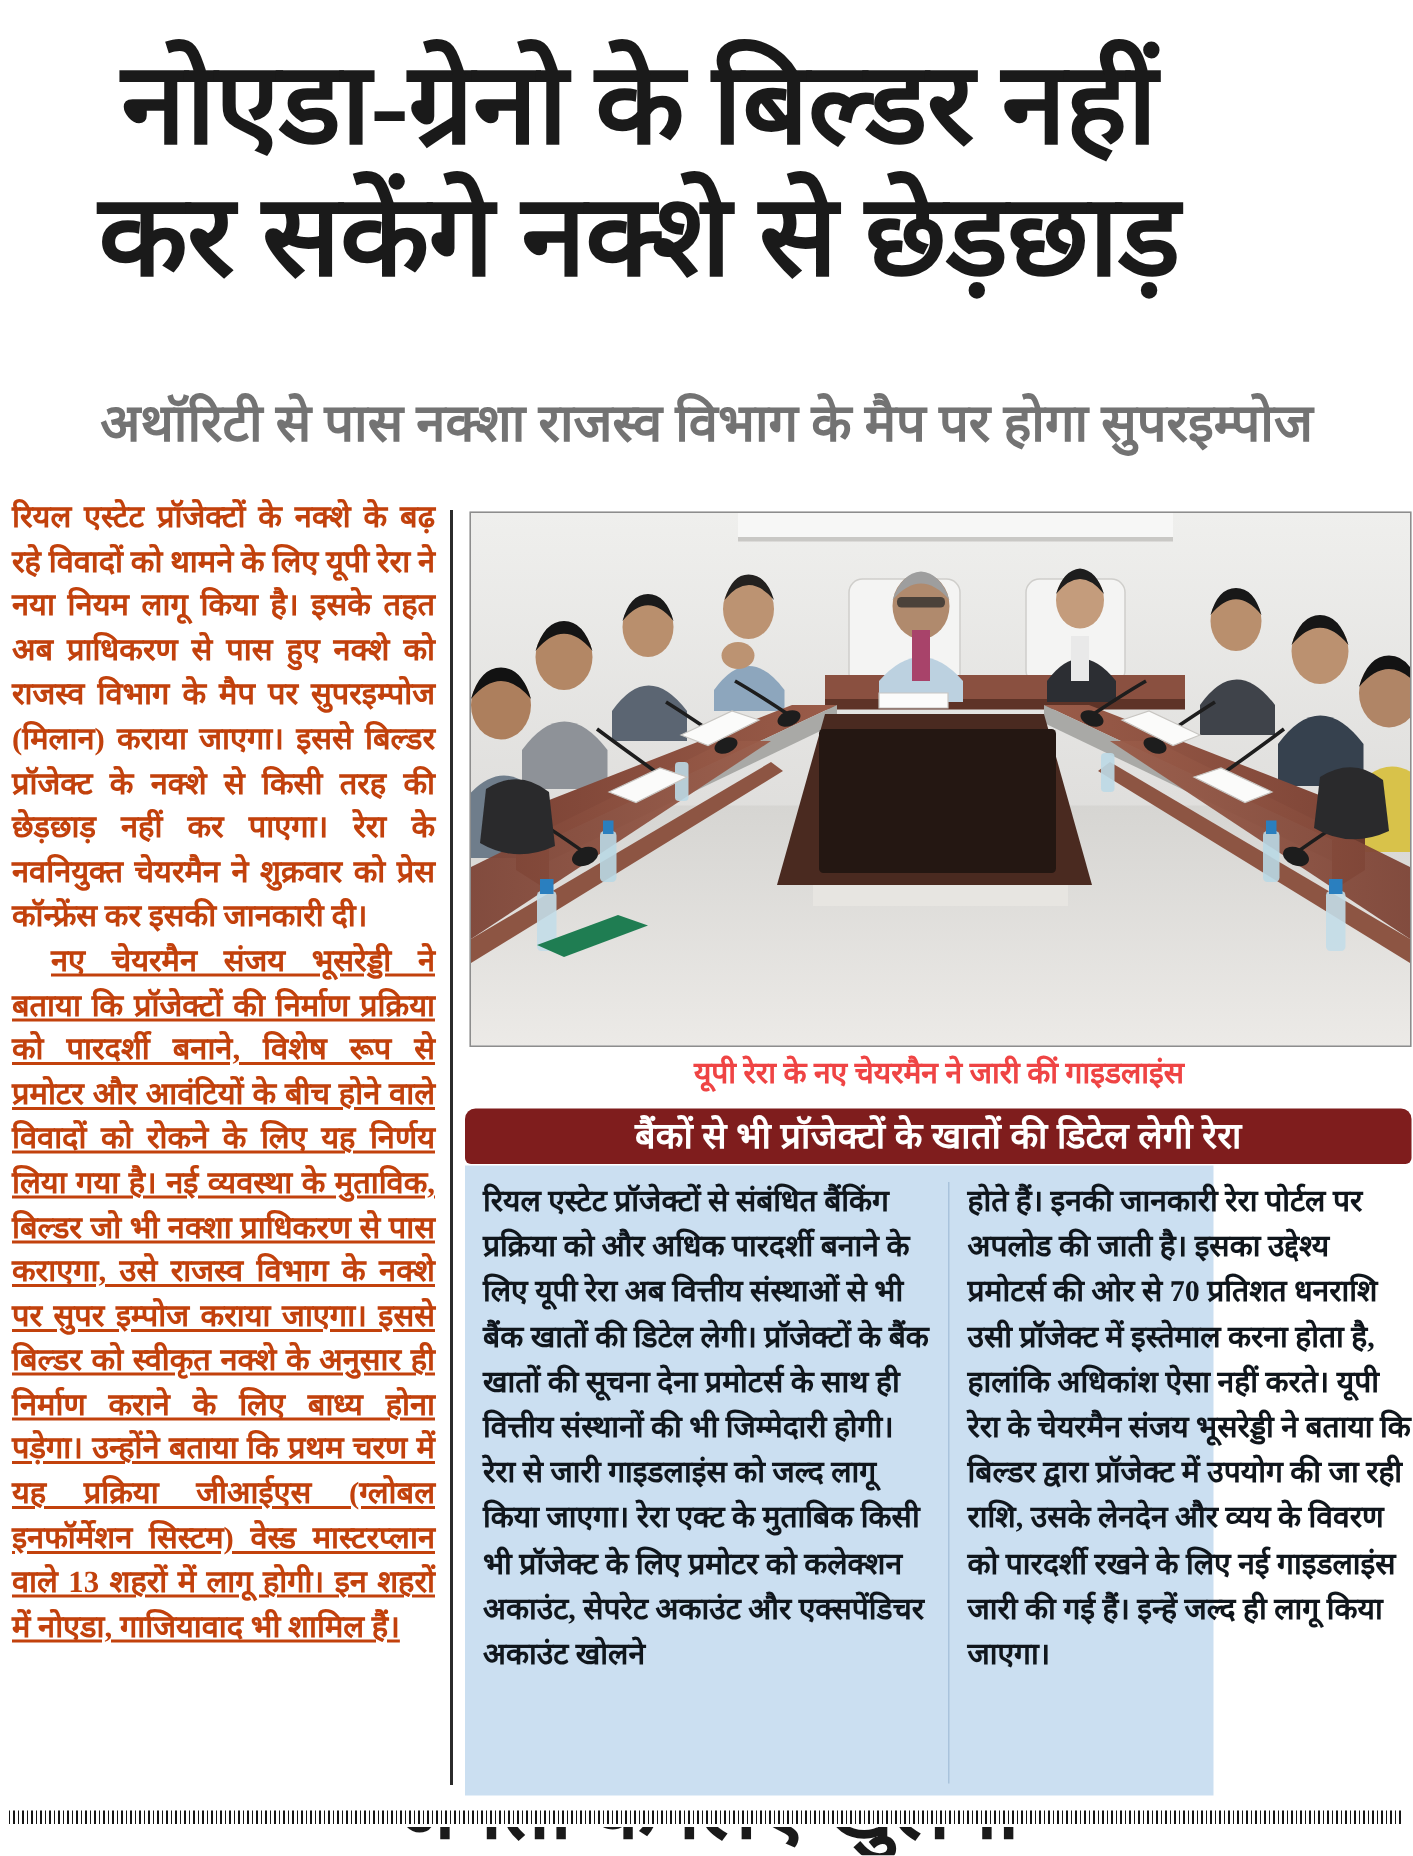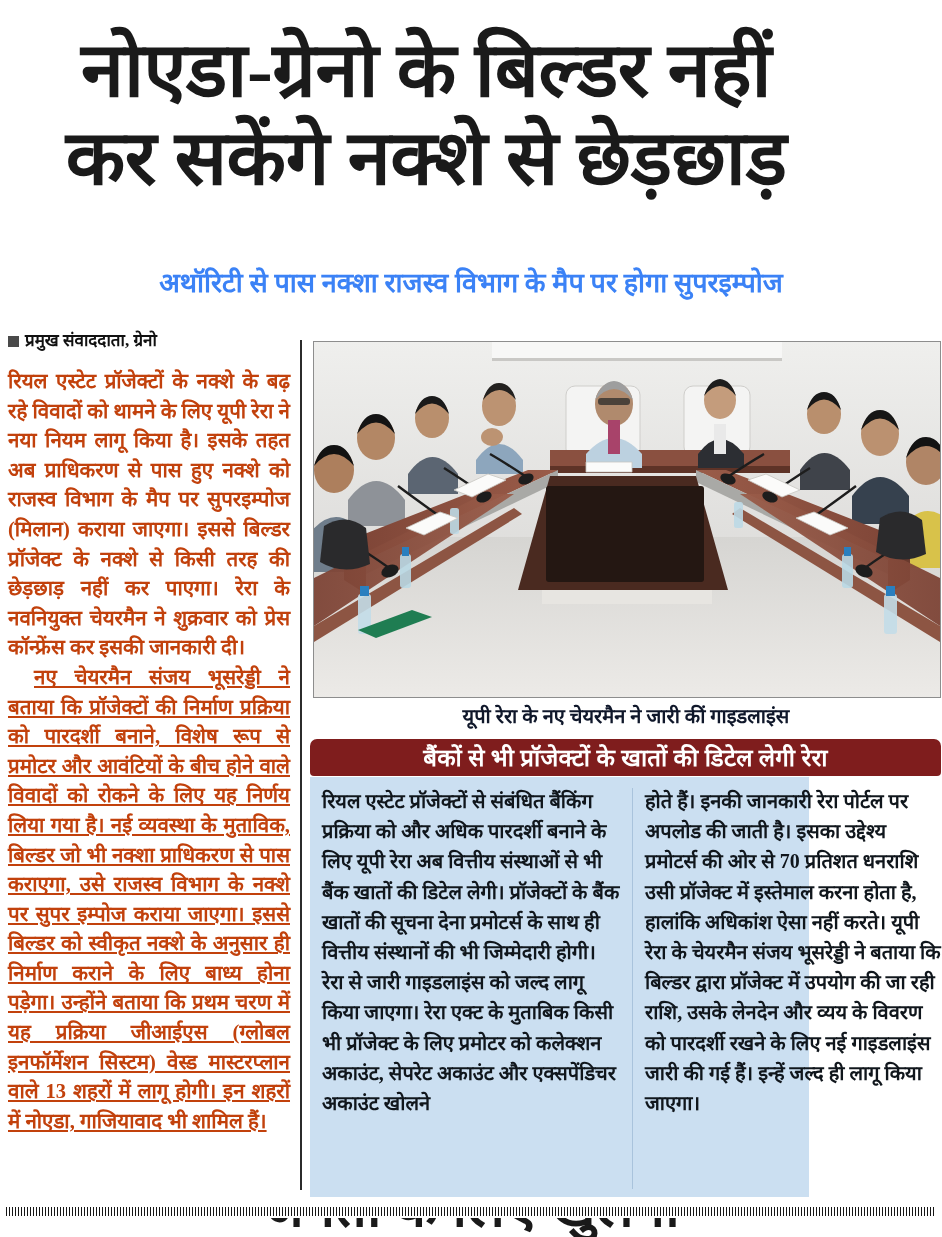--- a/index.html
+++ b/index.html
@@ -35,23 +35,23 @@
   }
   .headline-line.l2 { margin-top: 4px; }
 
   .subheadline {
     position: absolute;
     left: 0; top: 263px;
     width: 942px;
     text-align: center;
     font-family: "Liberation Serif", "DejaVu Serif", serif;
     font-weight: 700;
-    font-size: 27px;
+    font-size: 35px;
     line-height: 40px;
-    color: #3b82f6;
+    color: #737373;
     white-space: nowrap;
   }
 
   
   .left-col {
     position: absolute;
     left: 8px; top: 331px;
     width: 282px;
     height: 866px;
   }
@@ -107,21 +107,21 @@
   .photo-svg { display: block; width: 100%; height: 100%; }
 
   .photo-caption {
     position: absolute;
     left: 313px; top: 703px;
     width: 626px;
     text-align: center;
     font-weight: 700;
     font-size: 20px;
     line-height: 26px;
-    color: #0f172a;
+    color: #ef4444;
   }
 
   
   .blue-box {
     position: absolute;
     left: 310px; top: 739px;
     width: 631px;
     height: 458px;
   }
   .blue-header {
@@ -207,24 +207,20 @@
 <body>
 
 <div class="headline-block">
   <div class="headline-line l1">नोएडा-ग्रेनो के बिल्डर नहीं</div>
   <div class="headline-line l2">कर सकेंगे नक्शे से छेड़छाड़</div>
 </div>
 
 <div class="subheadline">अथॉरिटी से पास नक्शा राजस्व विभाग के मैप पर होगा सुपरइम्पोज</div>
 
 <div class="left-col">
-  <div class="byline">
-    <span class="byline-square"></span>
-    <span class="byline-text">प्रमुख संवाददाता, ग्रेनो</span>
-  </div>
   <p class="body-para">रियल एस्टेट प्रॉजेक्टों के नक्शे के बढ़ रहे विवादों को थामने के लिए यूपी रेरा ने नया नियम लागू किया है। इसके तहत अब प्राधिकरण से पास हुए नक्शे को राजस्व विभाग के मैप पर सुपरइम्पोज (मिलान) कराया जाएगा। इससे बिल्डर प्रॉजेक्ट के नक्शे से किसी तरह की छेड़छाड़ नहीं कर पाएगा। रेरा के नवनियुक्त चेयरमैन ने शुक्रवार को प्रेस कॉन्फ्रेंस कर इसकी जानकारी दी।</p>
   <p class="body-para indent">नए चेयरमैन संजय भूसरेड्डी ने बताया कि प्रॉजेक्टों की निर्माण प्रक्रिया को पारदर्शी बनाने, विशेष रूप से प्रमोटर और आवंटियों के बीच होने वाले विवादों को रोकने के लिए यह निर्णय लिया गया है। नई व्यवस्था के मुताविक, बिल्डर जो भी नक्शा प्राधिकरण से पास कराएगा, उसे राजस्व विभाग के नक्शे पर सुपर इम्पोज कराया जाएगा। इससे बिल्डर को स्वीकृत नक्शे के अनुसार ही निर्माण कराने के लिए बाध्य होना पड़ेगा। उन्होंने बताया कि प्रथम चरण में यह प्रक्रिया जीआईएस (ग्लोबल इनफॉर्मेशन सिस्टम) वेस्ड मास्टरप्लान वाले 13 शहरों में लागू होगी। इन शहरों में नोएडा, गाजियावाद भी शामिल हैं।</p>
 </div>
 
 <div class="v-rule"></div>
 
 <div class="photo-wrap">
   <svg class="photo-svg" viewBox="0 0 626 355" preserveAspectRatio="none">
     <defs>
       <linearGradient id="wallG" x1="0" y1="0" x2="0" y2="1">

